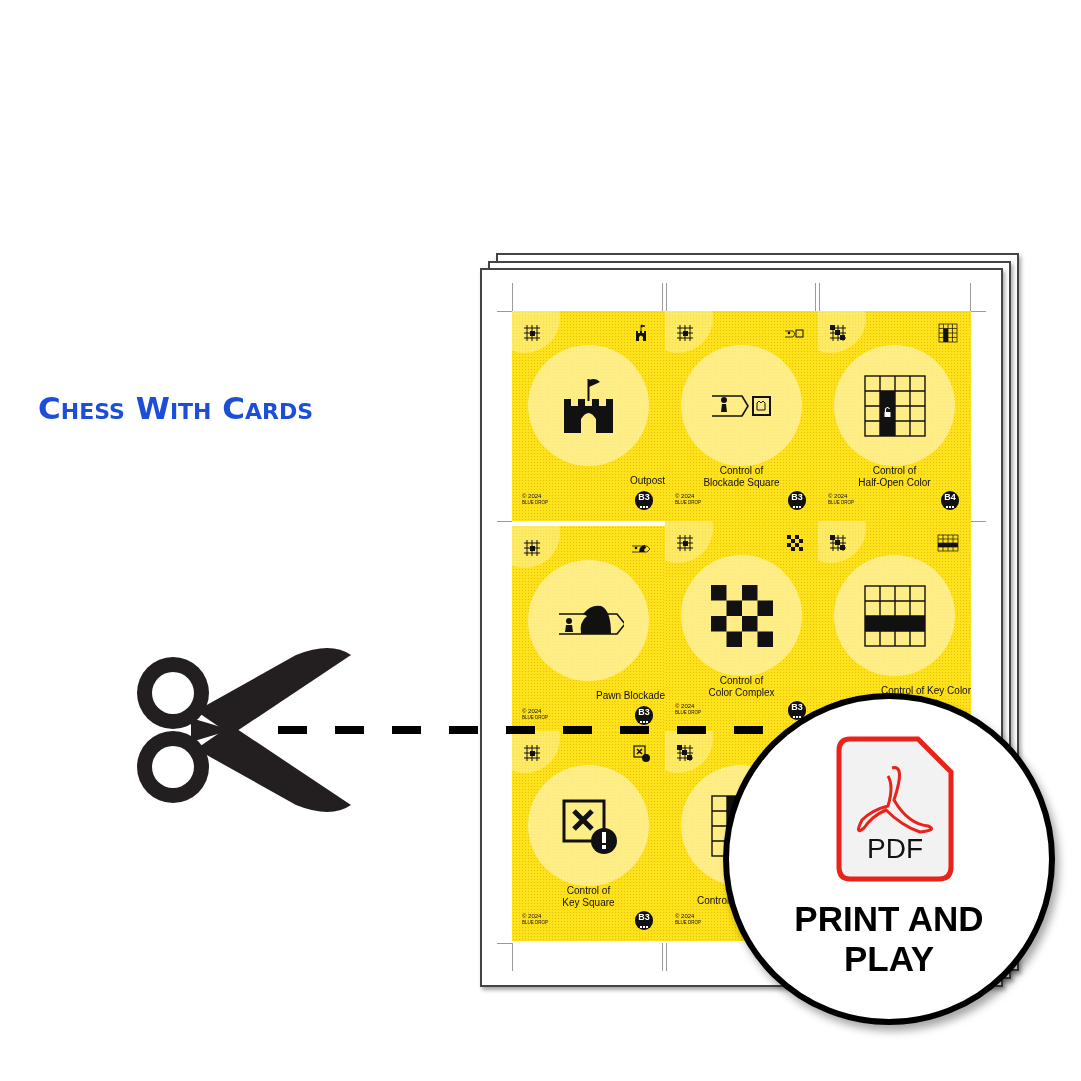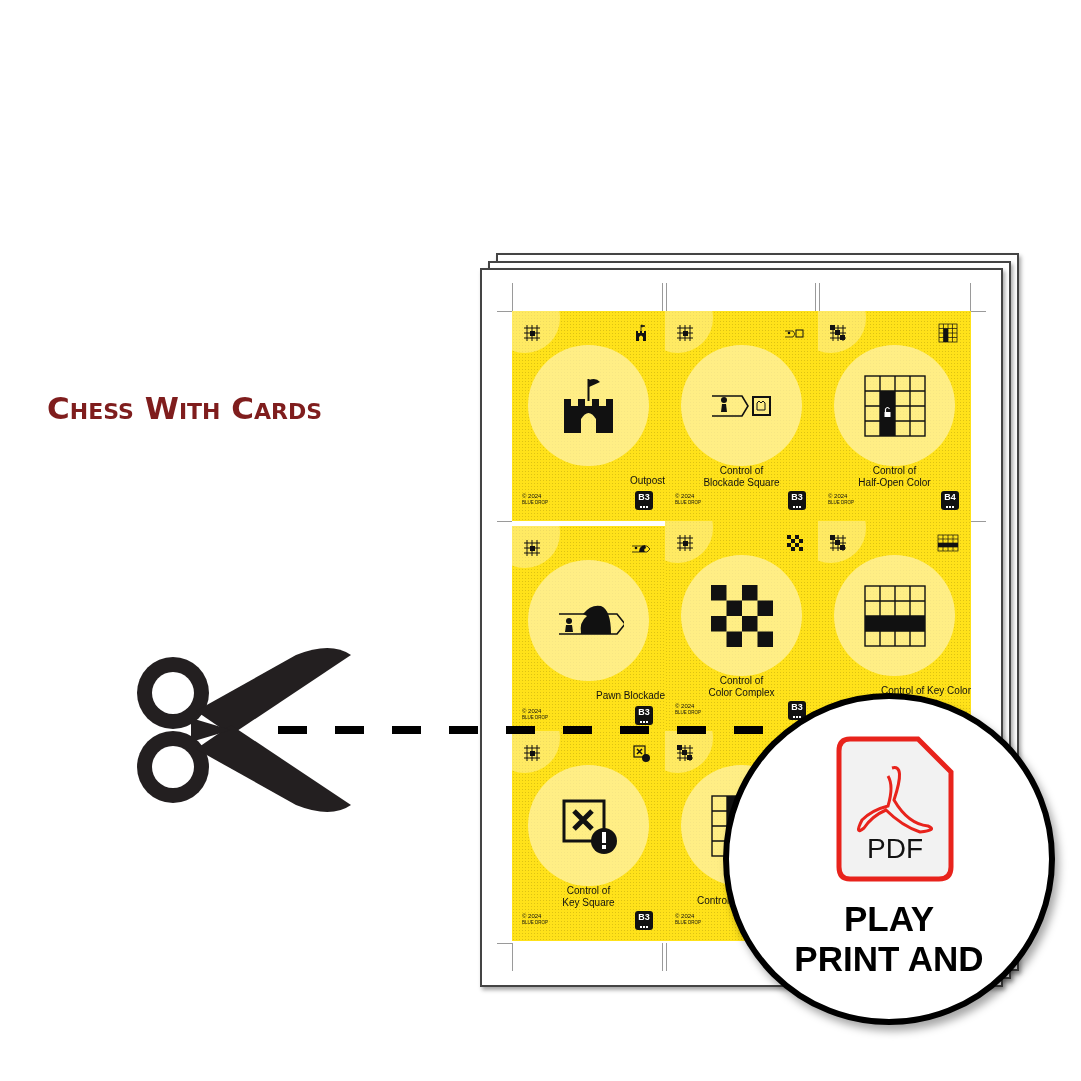--- a/index.html
+++ b/index.html
@@ -1,19 +1,19 @@
 <!DOCTYPE html>
 <html><head>
 <meta charset="utf-8">
 <style>
   * { box-sizing: border-box; margin: 0; padding: 0; }
   html, body { width: 1081px; height: 1081px; background: #ffffff; overflow: hidden; }
   body { position: relative; font-family: "Liberation Sans", sans-serif; }
 
-  .title-block { position: absolute; left: 47px; top: 388px; color: #7f1d1d; text-align: right; }
+  .title-block { position: absolute; left: 38px; top: 388px; color: #1d4ed8; text-align: right; }
   .title-line1 { font-family: "DejaVu Sans", sans-serif; font-weight: bold; font-size: 31px; font-variant: small-caps; letter-spacing: 0px; line-height: 40px; white-space: nowrap; }
   .title-line2 { font-family: "DejaVu Sans", sans-serif; font-size: 37px; font-variant: small-caps; line-height: 52px; white-space: nowrap; margin-top: 2px; }
 
   .scissors { position: absolute; left: 136px; top: 643px; width: 218px; height: 174px; }
   .cut-line { position: absolute; left: 278px; top: 726px; width: 560px; height: 8px; }
   .cut-line span { position: absolute; top: 0; height: 8px; width: 29px; background: #000; }
 
   .sheet { position: absolute; background: #fff; border: 2px solid #444; box-shadow: 2px 3px 4px rgba(0,0,0,0.35); }
   .sheet.back2 { left: 496px; top: 253px; width: 523px; height: 718px; }
   .sheet.back1 { left: 488px; top: 261px; width: 523px; height: 718px; }
@@ -28,21 +28,21 @@
           background-size: 3px 3px; }
   .card .corner-blob { position: absolute; left: -22px; top: -28px; width: 70px; height: 70px; border-radius: 50%; background: rgba(255,240,160,0.55); }
   .card .big-circle { position: absolute; left: 16px; top: 34px; width: 121px; height: 121px; border-radius: 50%; background: rgba(255,242,170,0.75); }
   .card .mini-grid { position: absolute; left: 10px; top: 12px; width: 20px; height: 20px; }
   .card .top-icon { position: absolute; right: 12px; top: 12px; width: 22px; height: 20px; }
   .card .main-icon { position: absolute; left: 46px; top: 64px; width: 62px; height: 62px; }
   .card .card-title { position: absolute; left: 0; right: 0; top: 154px; text-align: center; font-size: 10px; line-height: 12px; color: #111; font-family: "Liberation Sans", sans-serif; }
   .card .card-title.one { top: 164px; text-align: right; }
   .card .copyright { position: absolute; left: 10px; top: 182px; font-size: 6px; line-height: 6px; color: #111; font-family: "Liberation Sans", sans-serif; }
   .card .logo { position: absolute; left: 10px; top: 189px; font-size: 4.5px; line-height: 5px; color: #111; }
-  .card .level-badge { position: absolute; right: 12px; top: 180px; width: 18px; height: 19px; background: #111; border-radius: 3px; color: #fff; font-size: 9px; font-weight: bold; text-align: center; line-height: 13px; margin-left: 32px; }
+  .card .level-badge { position: absolute; right: 12px; top: 180px; width: 18px; height: 19px; background: #111; border-radius: 9px; color: #fff; font-size: 9px; font-weight: bold; text-align: center; line-height: 13px; margin-left: 32px; }
   .card .level-badge .dots { position: absolute; left: 5px; bottom: 2px; width: 8px; height: 2px; border-top: 2px dotted #fff; }
 
   .badge { position: absolute; left: 723px; top: 693px; width: 332px; height: 332px; border-radius: 50%; background: #fff; border: 6px solid #000; box-shadow: 4px 6px 8px rgba(0,0,0,0.35); }
   .pdf-icon { position: absolute; left: 107px; top: 37px; width: 118px; height: 146px; }
   .pdf-label { position: absolute; left: 107px; top: 134px; width: 118px; text-align: center; font-size: 28px; color: #111; font-family: "Liberation Sans", sans-serif; }
   .badge-text { position: absolute; left: 0; right: 0; top: 200px; text-align: center; font-weight: bold; font-size: 35px; line-height: 40px; color: #000; font-family: "Liberation Sans", sans-serif; }
 </style>
 </head>
 <body>
 
@@ -337,16 +337,16 @@
     <span style="left:456px"></span>
 </div>
 
 <div class="badge">
   <svg class="pdf-icon" viewBox="0 0 118 146">
     <path d="M14 3H82L115 36V131Q115 143 103 143H14Q3 143 3 131V15Q3 3 14 3Z" fill="#f2f2f2" stroke="#e8231c" stroke-width="5"></path>
     <path d="M56 32Q70 28 58 64Q72 88 92 90Q102 94 84 96Q66 90 50 74Q36 80 28 92Q18 100 26 84Q36 74 52 70Q58 50 52 40" fill="none" stroke="#e8231c" stroke-width="3"></path>
   </svg>
   <div class="pdf-label">PDF</div>
   <div class="badge-text">
+    <div>PRINT AND</div>
     <div>PLAY</div>
-    <div>PRINT AND</div>
   </div>
 </div>
 
 </body></html>

